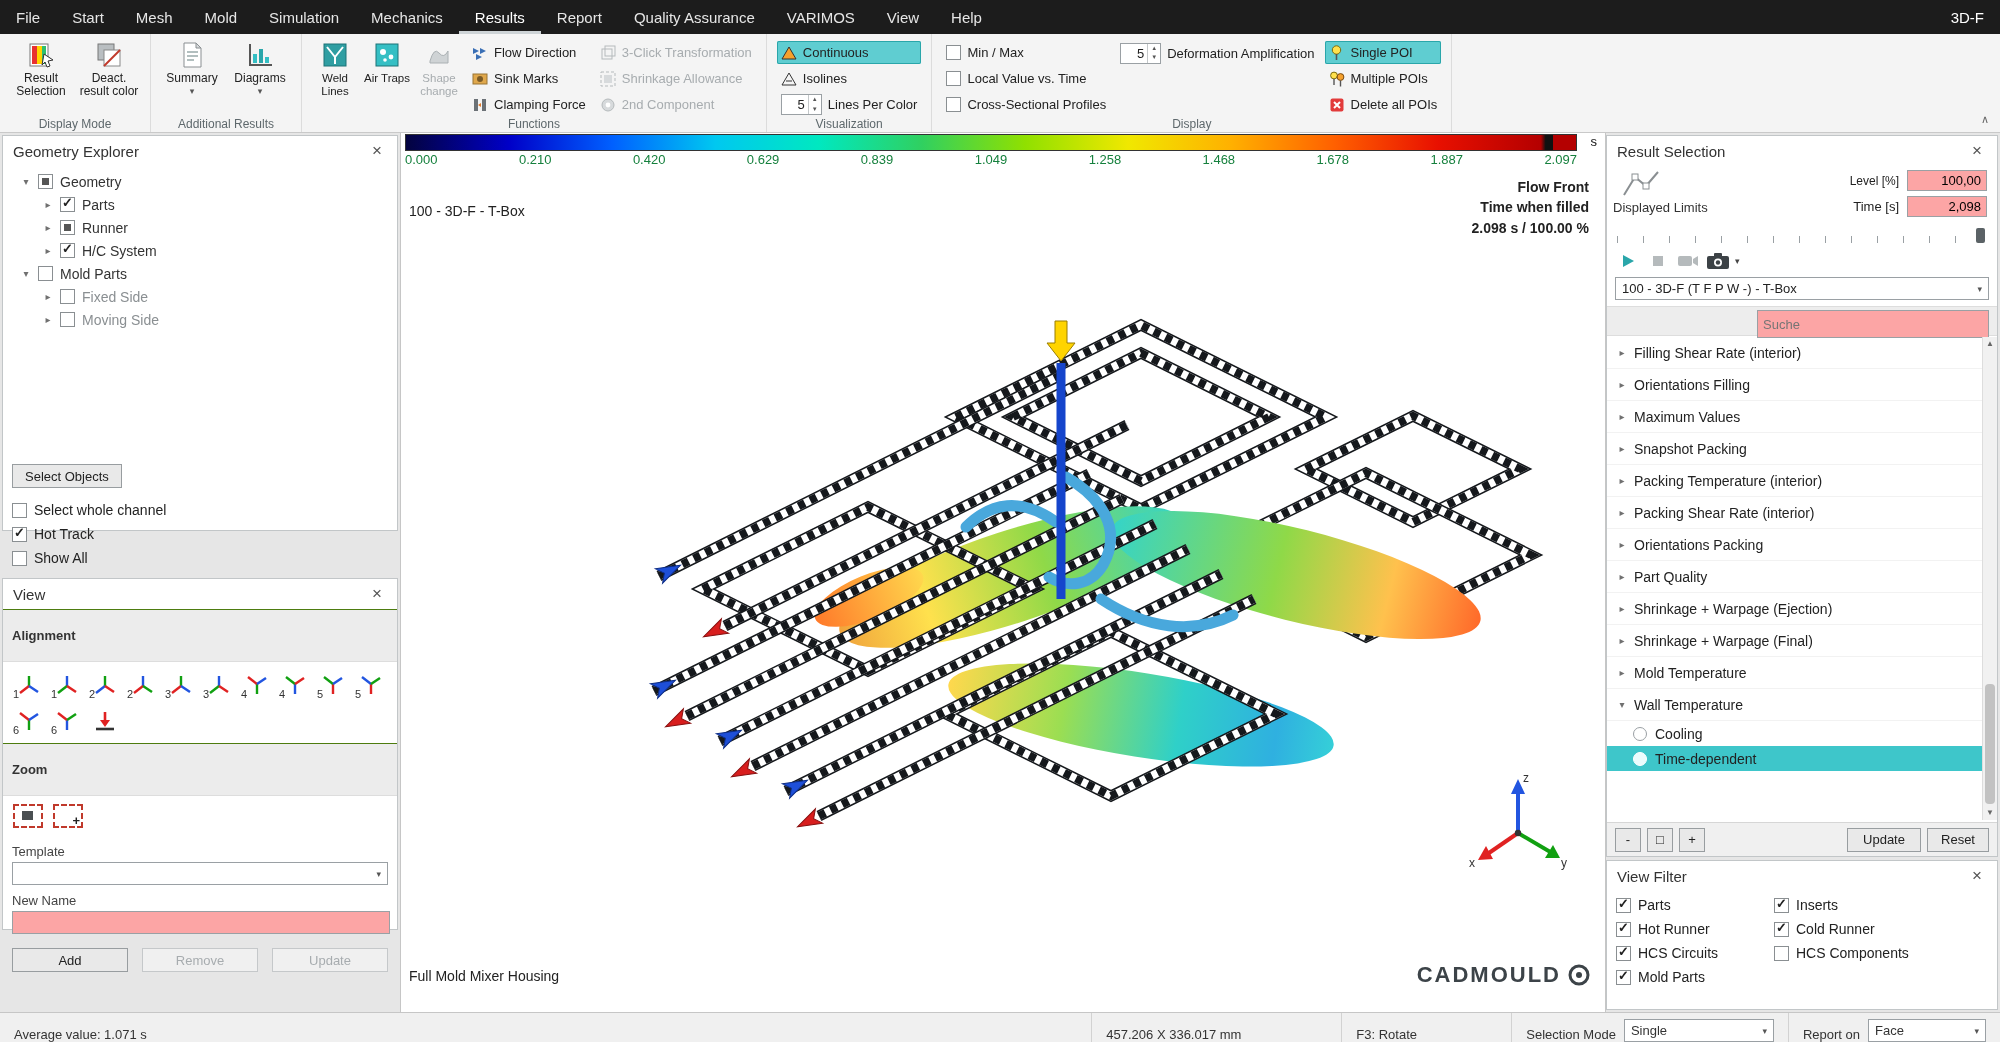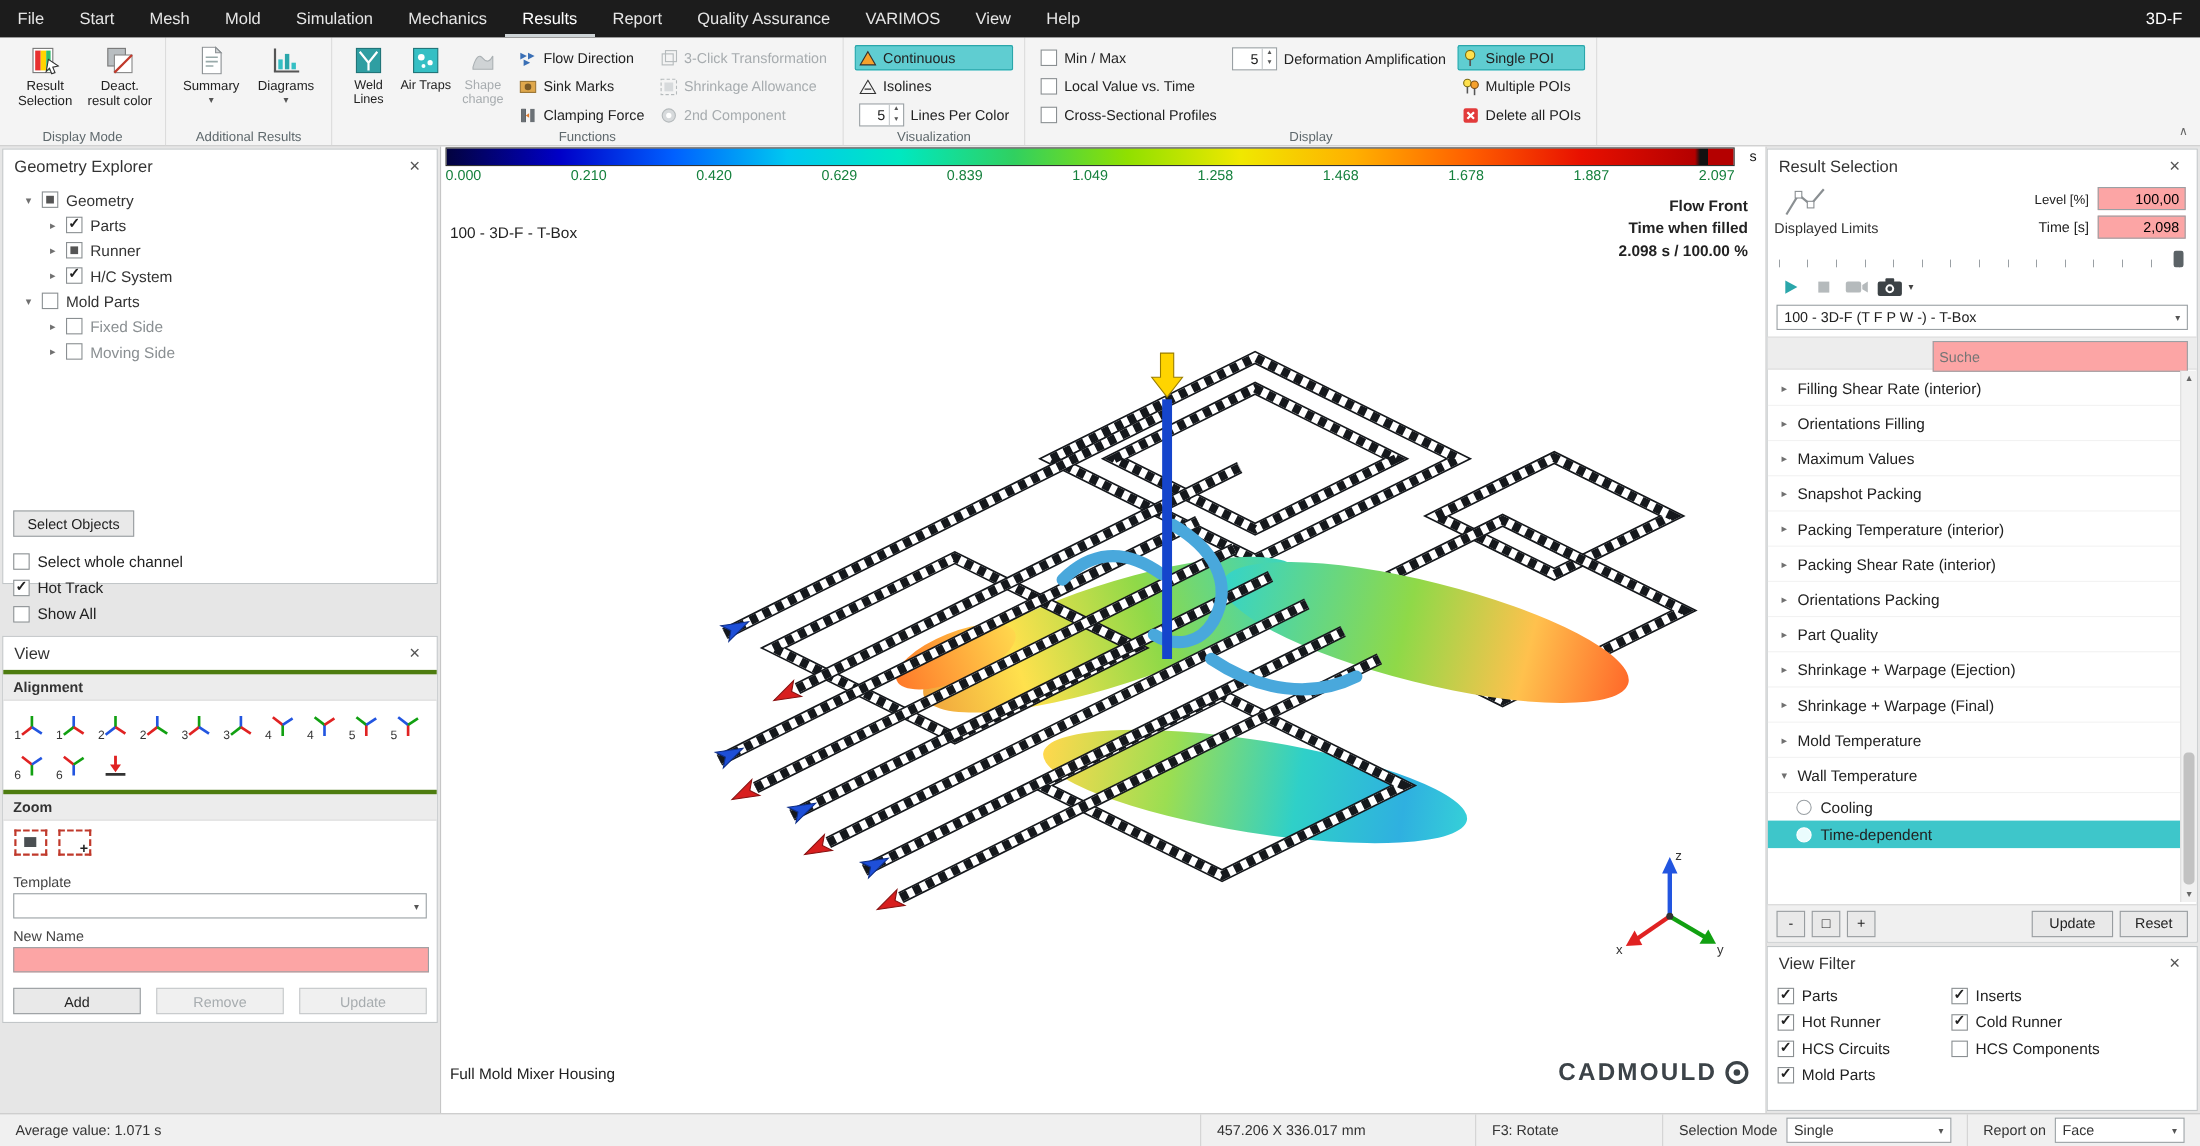--- a/index.html
+++ b/index.html
@@ -31,21 +31,21 @@
 .spin .spin-btns{display:flex;flex-direction:column;border-left:1px solid #c4c8ca;width:13px}
 .spin .spin-btns span{flex:1;font-size:6px;line-height:9px;text-align:center;color:#555;cursor:pointer}
 .ribbon-collapse{position:absolute;right:6px;bottom:3px;font-size:11px;color:#666;width:18px;height:16px;text-align:center;cursor:pointer}
 
 .panel{position:absolute;background:#fff;border:1px solid #c2c6c8;z-index:20}
 .phead{height:30px;display:flex;align-items:center;padding:0 10px;font-size:15px;color:#333}
 .pclose{margin-left:auto;font-size:17px;color:#555;width:20px;text-align:center;cursor:pointer}
 
 .trow{display:flex;align-items:center;gap:7px;height:23px;font-size:14px;color:#333;cursor:pointer}
 .exp{width:10px;font-size:10px;color:#707070;text-align:center;flex:0 0 10px}
-.sectionhead{background:#ececec;border-top:4px solid #4d7c0f;border-bottom:1px solid #ddd;font-weight:bold;font-size:13px;padding:4px 9px;color:#333}
+.sectionhead{background:#ececec;border-top:1px solid #4d7c0f;border-bottom:1px solid #ddd;font-weight:bold;font-size:13px;padding:18px 9px;color:#333}
 .btn{display:inline-flex;align-items:center;justify-content:center;border:1px solid #989da0;background:#e9e9e9;font-size:13px;height:24px;padding:0 12px;cursor:pointer}
 .btn.disabled{color:#a7acaf;border-color:#c5c8ca;background:#f0f0f0}
 .optrow{display:flex;align-items:center;gap:7px;font-size:14px;height:24px;padding-left:9px;cursor:pointer}
 
 .algrid{display:flex;flex-wrap:wrap;gap:5px;padding:7px 9px}
 .alcell{width:33px;height:31px;position:relative;display:flex;align-items:center;justify-content:center;cursor:pointer}
 .alnum{position:absolute;left:1px;bottom:0;font-size:11px;color:#333}
 .zoomrow{display:flex;gap:10px;padding:8px 10px}
 .zoombox{width:30px;height:24px;border:2px dashed #c0392b;position:relative;cursor:pointer}
 .zoombox .fillsq{position:absolute;left:7px;top:5px;width:11px;height:9px;background:#4a4f52}
@@ -59,21 +59,21 @@
 .rschild{display:flex;align-items:center;gap:8px;height:25px;font-size:14px;padding-left:26px;cursor:pointer}
 .radio{width:14px;height:14px;border:1px solid #9aa0a4;border-radius:50%;background:#fff;position:relative;flex:0 0 14px}
 .rschild.selected{background:#3ec6ca}
 .rschild.shade{background:#ececec}
 .scrollbar{position:absolute;right:0;top:0;bottom:0;width:15px;background:#f1f1f1;border-left:1px solid #ddd}
 .scrollbar .sarr{height:14px;font-size:8px;color:#666;text-align:center;line-height:14px}
 .scrollbar .sthumb{position:absolute;left:2px;width:10px;background:#c2c2c2;border-radius:4px}
 .playicon{display:inline-flex;align-items:center;justify-content:center;width:26px;height:22px;cursor:pointer}
 
 .statusbar{position:absolute;left:0;top:1012px;width:2000px;height:30px;background:#f0f0f0;border-top:1px solid #c6c6c6;display:flex;align-items:center;font-size:13px;color:#333;z-index:30}
-.seg{display:flex;align-items:center;height:100%;padding:0 14px;border-left:1px solid #d2d2d2;gap:8px;white-space:nowrap}
+.seg{display:flex;align-items:flex-end;height:100%;padding:0 14px;border-left:1px solid #d2d2d2;gap:8px;white-space:nowrap}
 .seg:first-child{border-left:none}
 
 .viewport{position:absolute;left:400px;top:133px;width:1206px;height:879px;background:#fff;border-left:1px solid #c6c6c6;border-right:1px solid #c6c6c6;z-index:10}
 .cbar-grad{position:absolute;left:4px;top:1px;right:28px;height:17px;border:1px solid #333;
  background:linear-gradient(to right,#03033f,#0000c8,#0060ff,#00c8f0,#00e8c0,#30d060,#90e000,#f0e800,#ffb000,#ff6000,#e81000,#b40000 97%,#111 97.4%,#111 98%,#b40000 98%)}
 .cbar-unit{position:absolute;right:8px;top:1px;font-size:13px;color:#111}
 .cbar-ticks{position:absolute;left:4px;top:19px;right:28px;display:flex;justify-content:space-between;font-size:13px;color:#15803d}
 .vp-label-left{position:absolute;left:8px;top:70px;font-size:14px;color:#222}
 .vp-label-right{position:absolute;right:16px;top:44px;text-align:right;font-size:14px;font-weight:bold;color:#222;line-height:1.45}
 .vp-caption{position:absolute;left:8px;bottom:28px;font-size:14px;color:#222}

